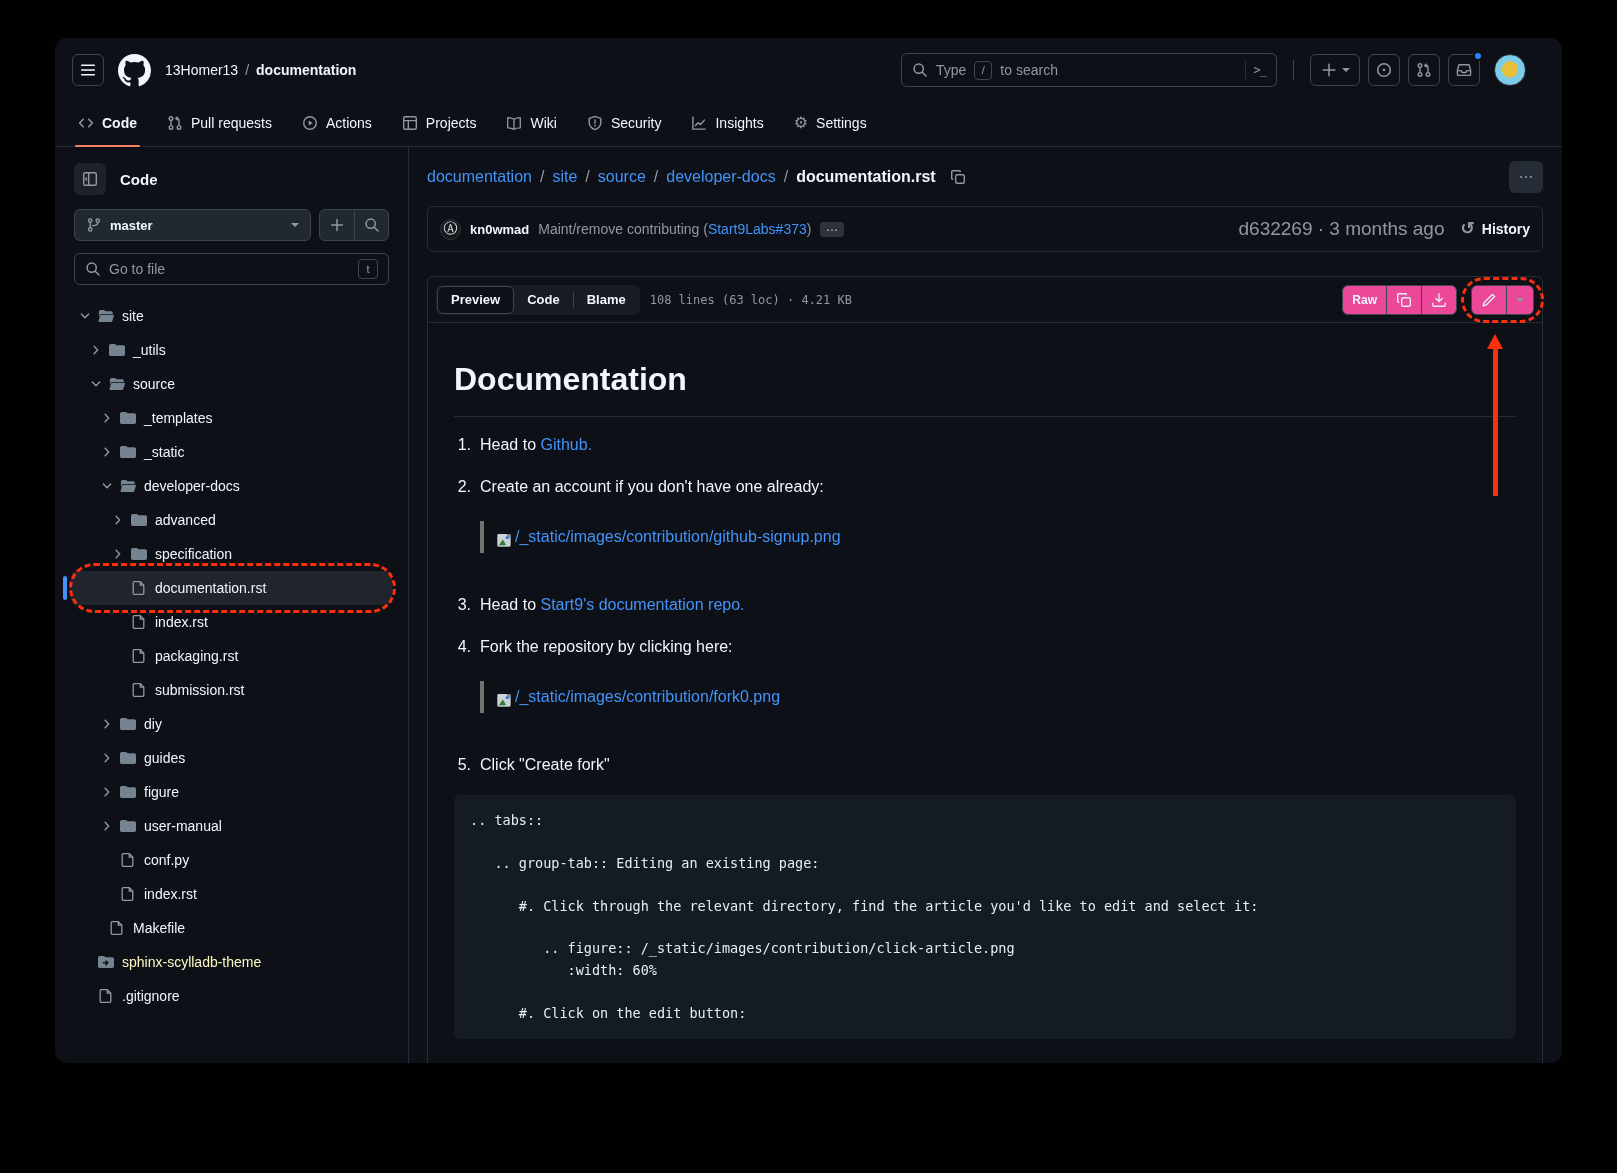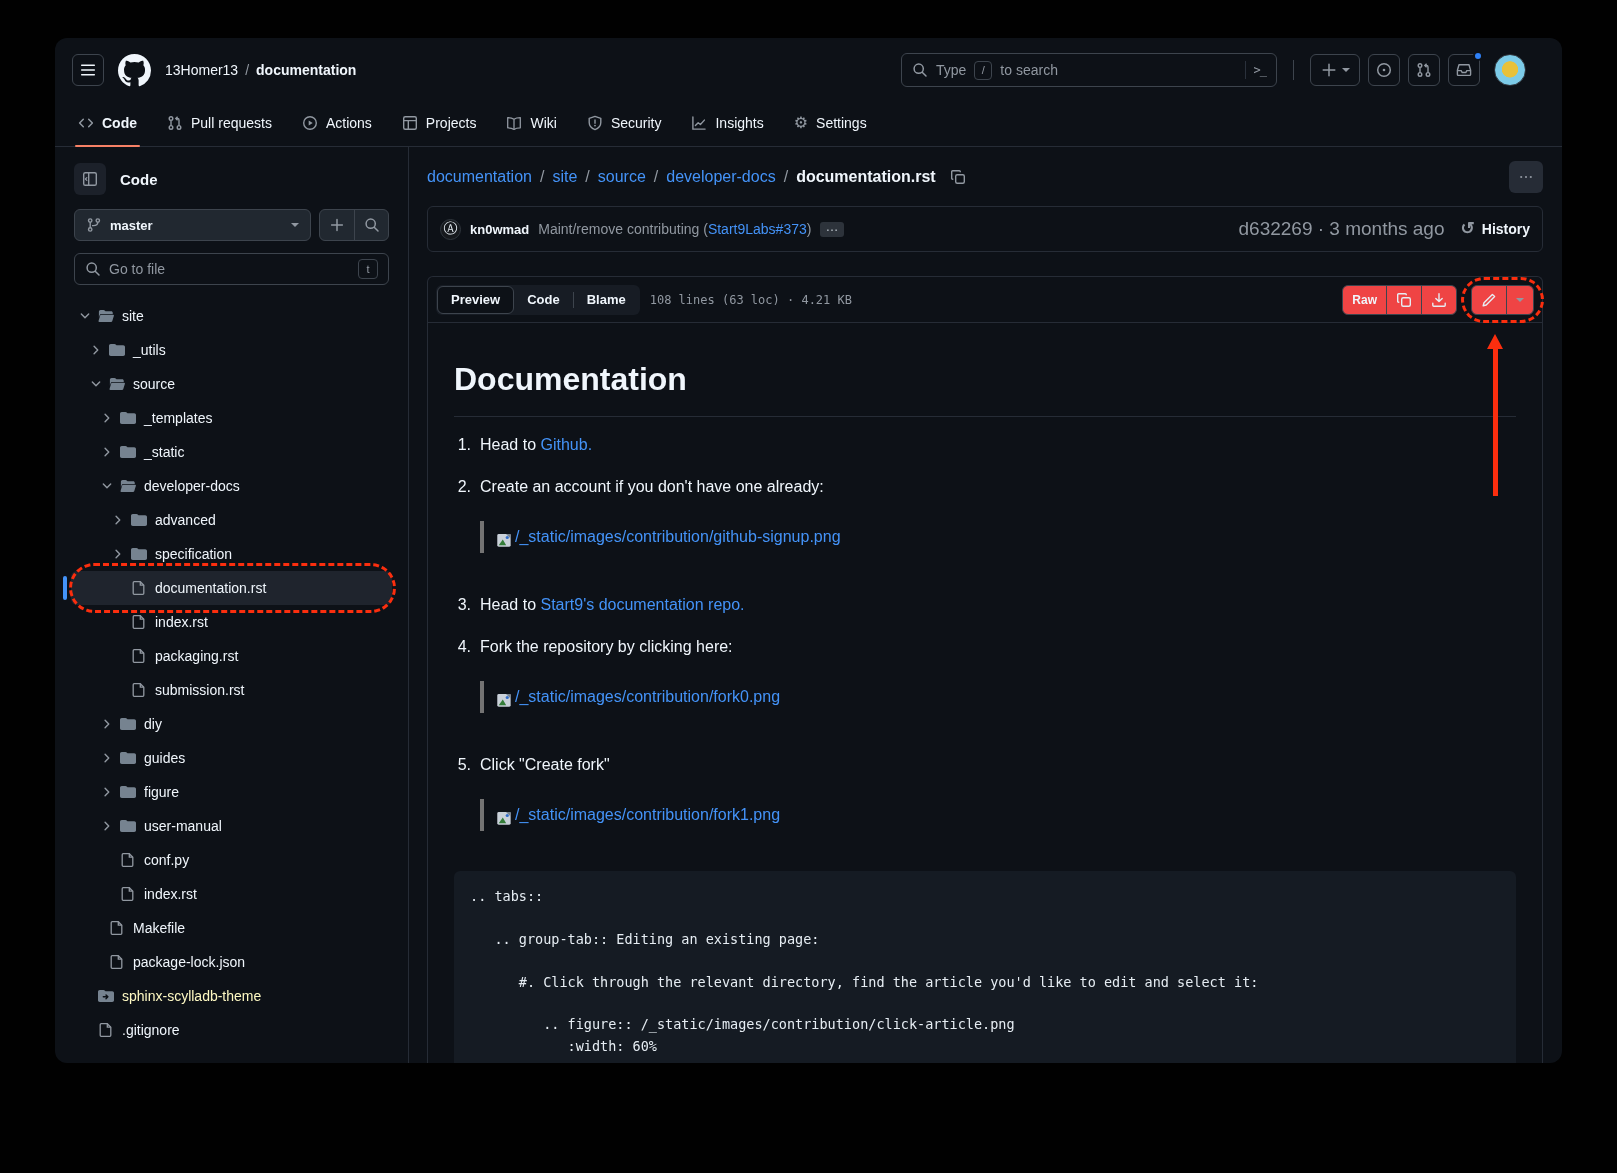--- a/index.html
+++ b/index.html
@@ -84,21 +84,21 @@
   .hist-glyph { font-size:17px; color:#9198a1; line-height:1; transform:translateY(-1px); }
 
   .file-card { border:1px solid #262c36; border-bottom:none; border-radius:6px 6px 0 0; position:relative; }
   .toolbar { height:46px; display:flex; align-items:center; padding:0 8px; gap:10px; border-bottom:1px solid #262c36; }
   .seg { display:flex; align-items:center; background:#171c24; border-radius:6px; padding:1px; }
   .seg-btn { height:28px; padding:0 13px; font-size:13px; font-weight:600; color:#f0f6fc; border-radius:6px; }
   .seg-btn.active { background:#0d1117; border:1px solid #3d444d; }
   .seg-div { width:1px; height:16px; background:#3d444d; }
   .meta { font-family:"DejaVu Sans Mono",monospace; font-size:12px; color:#9198a1; }
   .tb-right { margin-left:auto; display:flex; align-items:center; gap:14px; }
-  .btn-group { display:flex; border:1px solid #3d444d; border-radius:6px; overflow:hidden; background:#ef4444; }
+  .btn-group { display:flex; border:1px solid #3d444d; border-radius:6px; overflow:hidden; background:#ec4899; }
   .btn-group button { height:28px; display:flex; align-items:center; justify-content:center; padding:0 9px; }
   .btn-group button + button { border-left:1px solid #3d444d; }
   .raw-label { font-size:12px; font-weight:600; color:#f0f6fc; }
   .edit-group { position:relative; overflow:visible; border-radius:6px; }
   .edit-group::after { content:''; position:absolute; inset:-9px -11px; border:3px dashed #fb2e0e; border-radius:24px; pointer-events:none; }
 
   .markdown { padding:8px 26px 26px; font-size:16px; color:#f0f6fc; }
   .markdown h1 { font-size:32px; font-weight:600; margin-top:30px; padding-bottom:18px; border-bottom:1px solid #262c36; }
   .md-p { margin-top:18px; line-height:24px; }
   .md-ol { margin-top:16px; }
@@ -550,30 +550,20 @@
           </div>
           <div class="tree-row" style="padding-left: 17px;">
             <span class="chev"></span>
             <span class="ticon">
               <svg width="16" height="16" viewBox="0 0 16 16">
                 <path fill="none" stroke="#9198a1" stroke-width="1.3" d="M3.2 1.7h6.1l3.5 3.5v8.1c0 .55-.45 1-1 1H3.2c-.55 0-1-.45-1-1V2.7c0-.55.45-1 1-1z"></path>
                 <path fill="none" stroke="#9198a1" stroke-width="1.3" d="M9.3 1.7v3.5h3.5"></path>
               </svg>
             </span>
             <span class="lbl">Makefile</span>
-          </div>
-          <div class="tree-row" style="padding-left: 17px;">
-            <span class="chev"></span>
-            <span class="ticon">
-              <svg width="16" height="16" viewBox="0 0 16 16">
-                <path fill="none" stroke="#9198a1" stroke-width="1.3" d="M3.2 1.7h6.1l3.5 3.5v8.1c0 .55-.45 1-1 1H3.2c-.55 0-1-.45-1-1V2.7c0-.55.45-1 1-1z"></path>
-                <path fill="none" stroke="#9198a1" stroke-width="1.3" d="M9.3 1.7v3.5h3.5"></path>
-              </svg>
-            </span>
-            <span class="lbl">package-lock.json</span>
           </div>
           <div class="tree-row submodule" style="padding-left: 6px;">
             <span class="chev"></span>
             <span class="ticon">
               <svg width="16" height="16" viewBox="0 0 16 16">
                 <path fill="#768390" d="M1.75 2h3.77c.46 0 .9.18 1.23.51l.74.74c.05.05.12.08.19.08h6.57c.97 0 1.75.78 1.75 1.75v7.17c0 .97-.78 1.75-1.75 1.75H1.75C.78 14 0 13.22 0 12.25v-8.5C0 2.78.78 2 1.75 2z"></path>
                 <path d="M5.3 8.8h4.6M8 6.9l1.9 1.9L8 10.7" stroke="#0d1117" stroke-width="1.4" fill="none" stroke-linecap="round" stroke-linejoin="round"></path>
               </svg>
             </span>
             <span class="lbl">sphinx-scylladb-theme</span>
@@ -729,31 +719,20 @@
                       </svg>
                     </span>
                   <a class="imglink">/_static/images/contribution/fork0.png</a>
                 </blockquote>
               </span>
             </li>
             <li class="md-li">
               <span class="num">5.</span>
               <span class="li-block">
                 <span>Click "Create fork"</span>
-                <blockquote>
-                  <span class="imgicon">
-                      <svg width="17" height="17" viewBox="0 0 16 16">
-                        <rect x="1.2" y="1.8" width="12.6" height="12" rx="1.4" fill="#c9d1d9"></rect>
-                        <polygon points="2.6,12.4 6.4,7 9.6,12.4" fill="#347d39"></polygon>
-                        <circle cx="10.6" cy="5.2" r="1.5" fill="#316dca"></circle>
-                        <path d="M13.8 1.8v4.4L9.4 1.8z" fill="#768390"></path>
-                      </svg>
-                    </span>
-                  <a class="imglink">/_static/images/contribution/fork1.png</a>
-                </blockquote>
               </span>
             </li>
           </ol>
           <pre class="codeblock">.. tabs::
 
    .. group-tab:: Editing an existing page:
 
       #. Click through the relevant directory, find the article you'd like to edit and select it:
 
          .. figure:: /_static/images/contribution/click-article.png

